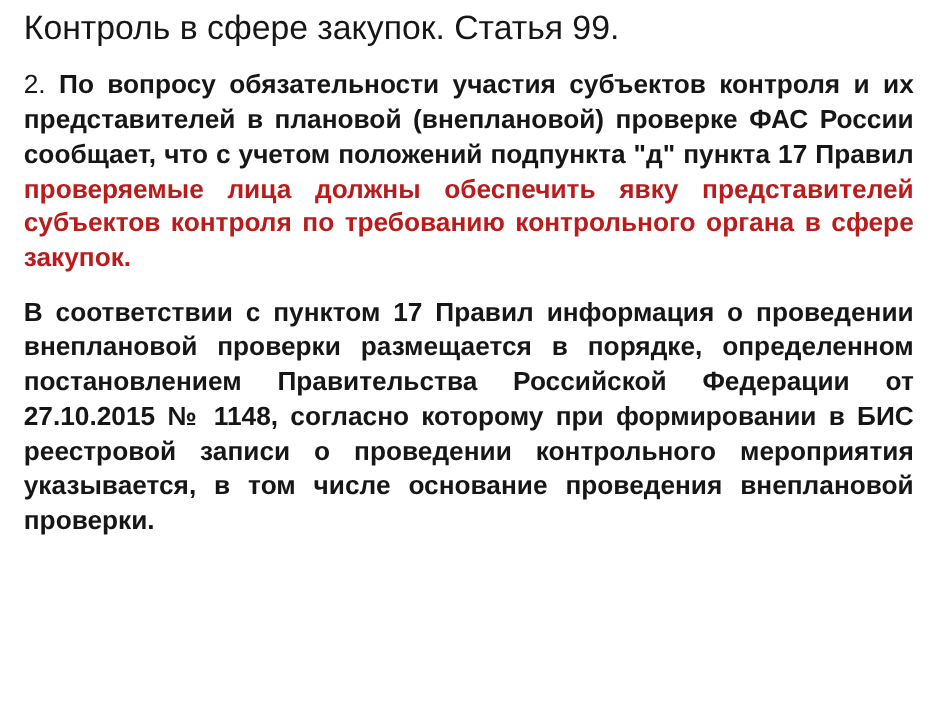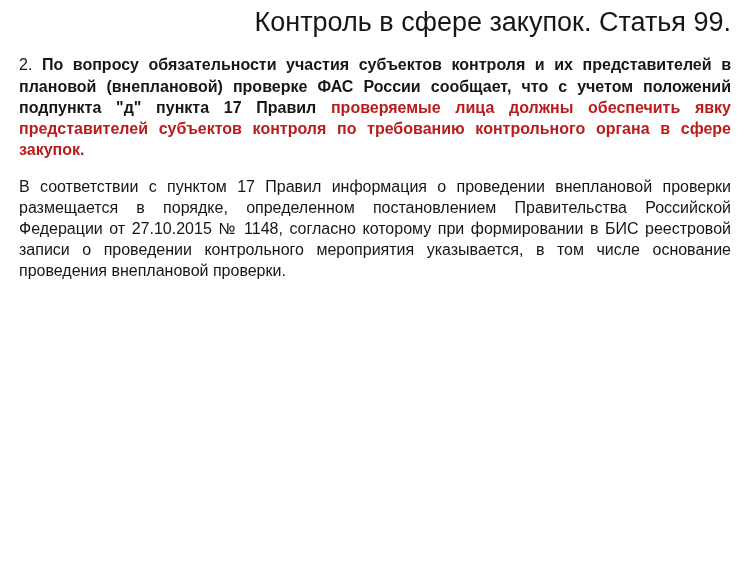--- a/index.html
+++ b/index.html
@@ -12,38 +12,38 @@
     height: 561px;
     box-sizing: border-box;
     background: #ffffff;
     padding: 4px 19px 6px 19px;
     overflow: hidden;
     font-family: "Liberation Sans", sans-serif;
     color: #161616;
   }
   .slide-title {
     margin: 2px 0 5px 0;
-    text-align: right;
+    text-align: left;
     font-size: 27px;
     line-height: 1.2;
     font-weight: 400;
     color: #161616;
   }
   .para {
     margin: 16px 0 5px 0;
     text-align: justify;
-    font-size: 16px;
+    font-size: 21px;
     line-height: 1.32;
     color: #161616;
   }
   .para.bold { font-weight: 700; }
   .para .num { font-weight: 400; }
   .para .black { color: #161616; }
   .red { color: #bb1b1b; }
-  .para.regular { font-weight: 400; }
+  .para.regular { font-weight: 700; }
 </style>
 </head>
 <body>
 
 <div class="slide">
 
   <h1 class="slide-title">Контроль в сфере закупок. Статья 99.</h1>
 
   <p class="para bold">
     <span class="num">2.</span>

